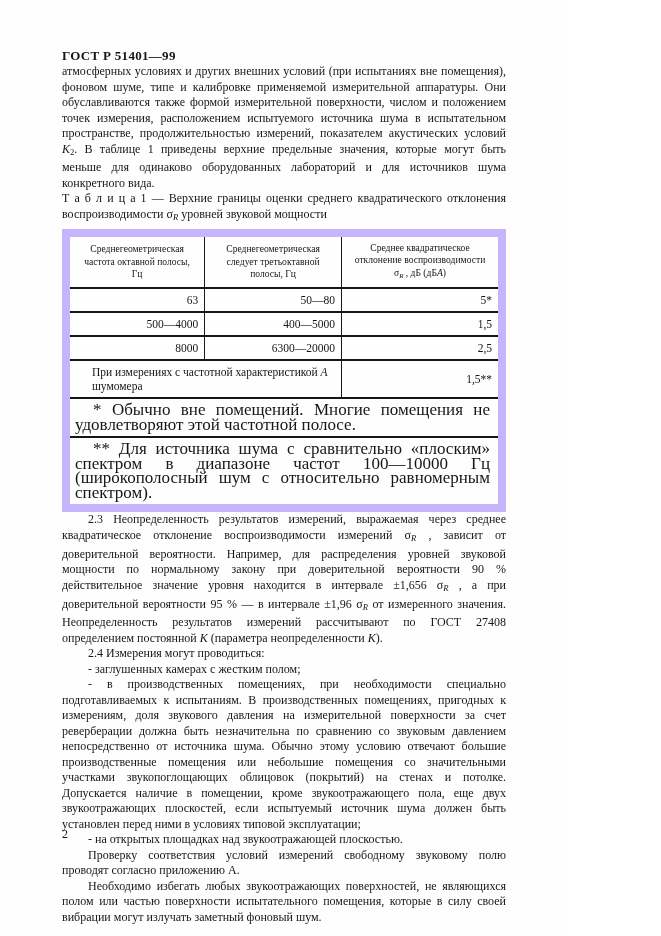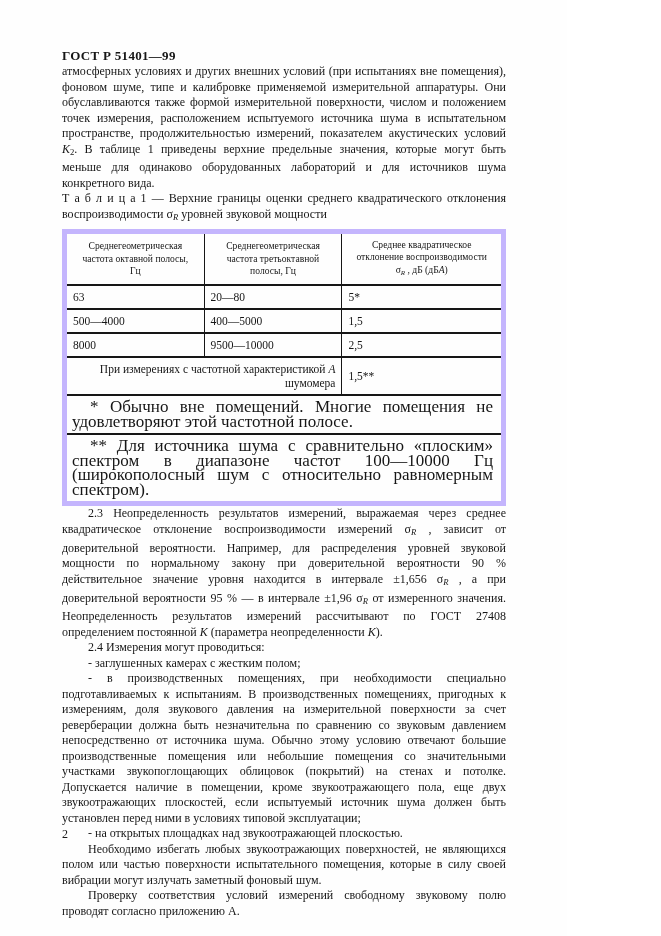--- a/index.html
+++ b/index.html
@@ -25,43 +25,43 @@
     line-height: 15.5px;
     text-align: justify;
   }
   .indent { text-indent: 26px; }
   .intro { margin-top: 19px; }
   .caption { margin-top: 11px; }
   table.t1 {
     width: 100%;
     border-collapse: collapse;
     margin-top: 3px;
-    border: 5px solid #c4b5fd;
+    border: 8px solid #c4b5fd;
   }
   .t1 th, .t1 td {
     border: 1px solid #161616;
     border-top-width: 2px;
     border-bottom-width: 2px;
   }
   .t1 th {
     font-weight: normal;
     font-size: 9.6px;
     line-height: 12.5px;
     padding: 5px 10px;
     text-align: center;
     vertical-align: middle;
   }
   .t1 td {
     font-size: 11.5px;
     line-height: 14px;
     padding: 4px 6px;
-    text-align: left;
+    text-align: right;
     vertical-align: middle;
   }
-  .t1 td.left-cell { text-align: right; padding-left: 22px; }
+  .t1 td.left-cell { text-align: left; padding-left: 22px; }
   .t1 td.fn-cell {
     text-align: justify;
     text-indent: 18px;
     padding: 4px 8px 4px 5px;
     font-size: 17px;
     line-height: 14.5px;
   }
   .p23 { margin-top: 17px; font-family: Liberation Serif, serif; }
   .section-heading {
     margin: 27px 0 4px 0;
@@ -94,60 +94,60 @@
 
   <table class="t1">
     <colgroup>
       <col style="width:31.8%">
       <col style="width:31.4%">
       <col style="width:36.8%">
     </colgroup>
     <thead>
       <tr>
         <th>Среднегеометрическая частота октавной полосы, Гц</th>
-        <th>Среднегеометрическая частота третьоктавной полосы, Гц</th>
+        <th>Среднегеометрическая следует третьоктавной полосы, Гц</th>
         <th>Среднее квадратическое отклонение воспроизводимости σ<span class="seg subi">R</span> , дБ (дБ<span class="seg i">А</span>)</th>
       </tr>
     </thead>
     <tbody>
       <tr>
         <td>63</td>
-        <td>20—80</td>
+        <td>50—80</td>
         <td>5*</td>
       </tr>
       <tr>
         <td>500—4000</td>
         <td>400—5000</td>
         <td>1,5</td>
       </tr>
       <tr>
         <td>8000</td>
-        <td>9500—10000</td>
+        <td>6300—20000</td>
         <td>2,5</td>
       </tr>
       <tr>
         <td colspan="2" class="left-cell">При измерениях с частотной характеристикой <span class="seg i">А</span> шумомера</td>
         <td>1,5**</td>
       </tr>
       <tr>
         <td colspan="3" class="fn-cell">* Обычно вне помещений. Многие помещения не удовлетворяют этой частотной полосе.</td>
       </tr>
       <tr>
         <td colspan="3" class="fn-cell">** Для источника шума с сравнительно «плоским» спектром в диапазоне частот 100—10000 Гц (широкополосный шум с относительно равномерным спектром).</td>
       </tr>
     </tbody>
   </table>
 
   <p class="body-text indent p23">2.3 Неопределенность результатов измерений, выражаемая через среднее квадратическое отклонение воспроизводимости измерений σ<span class="seg subi">R</span> , зависит от доверительной вероятности. Например, для распределения уровней звуковой мощности по нормальному закону при доверительной вероятности 90 % действительное значение уровня находится в интервале ±1,656 σ<span class="seg subi">R</span> , а при доверительной вероятности 95 % — в интервале ±1,96 σ<span class="seg subi">R</span> от измеренного значения. Неопределенность результатов измерений рассчитывают по ГОСТ 27408 определением постоянной <span class="seg i">K</span> (параметра неопределенности <span class="seg i">K</span>).</p>
   <p class="body-text indent">2.4 Измерения могут проводиться:</p>
   <p class="body-text indent">- заглушенных камерах с жестким полом;</p>
   <p class="body-text indent">- в производственных помещениях, при необходимости специально подготавливаемых к испытаниям. В производственных помещениях, пригодных к измерениям, доля звукового давления на измерительной поверхности за счет реверберации должна быть незначительна по сравнению со звуковым давлением непосредственно от источника шума. Обычно этому условию отвечают большие производственные помещения или небольшие помещения со значительными участками звукопоглощающих облицовок (покрытий) на стенах и потолке. Допускается наличие в помещении, кроме звукоотражающего пола, еще двух звукоотражающих плоскостей, если испытуемый источник шума должен быть установлен перед ними в условиях типовой эксплуатации;</p>
   <p class="body-text indent">- на открытых площадках над звукоотражающей плоскостью.</p>
+  <p class="body-text indent">Проверку соответствия условий измерений свободному звуковому полю проводят согласно приложению А.</p>
   <p class="body-text indent">Необходимо избегать любых звукоотражающих поверхностей, не являющихся полом или частью поверхности испытательного помещения, которые в силу своей вибрации могут излучать заметный фоновый шум.</p>
-  <p class="body-text indent">Проверку соответствия условий измерений свободному звуковому полю проводят согласно приложению А.</p>
 
   <p class="section-heading">3 Аппаратура</p>
 
   <p class="body-text indent p31">3.1 Для измерений применяют шумомеры 1-го класса по ГОСТ 17187 с полосовыми электронными фильтрами по ГОСТ 17168.</p>
 
   <div class="page-number">2</div>
 
 </div>
 
 </body></html>

